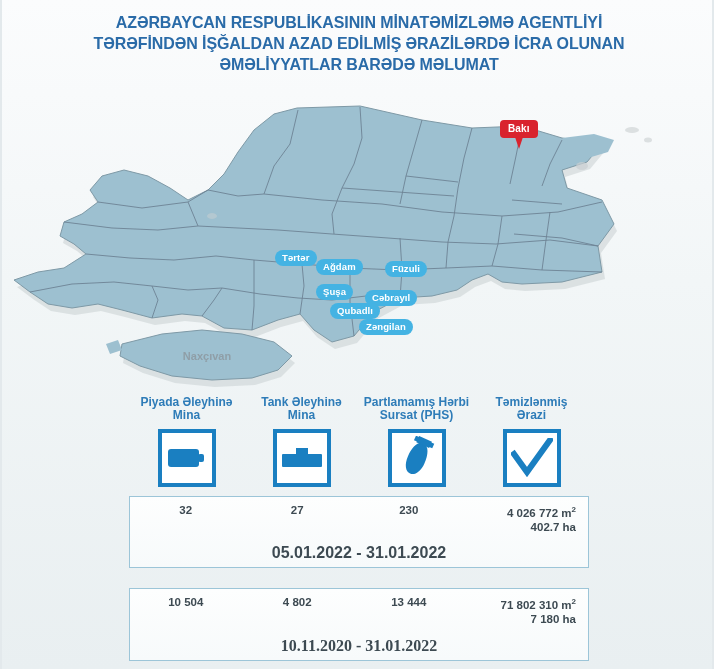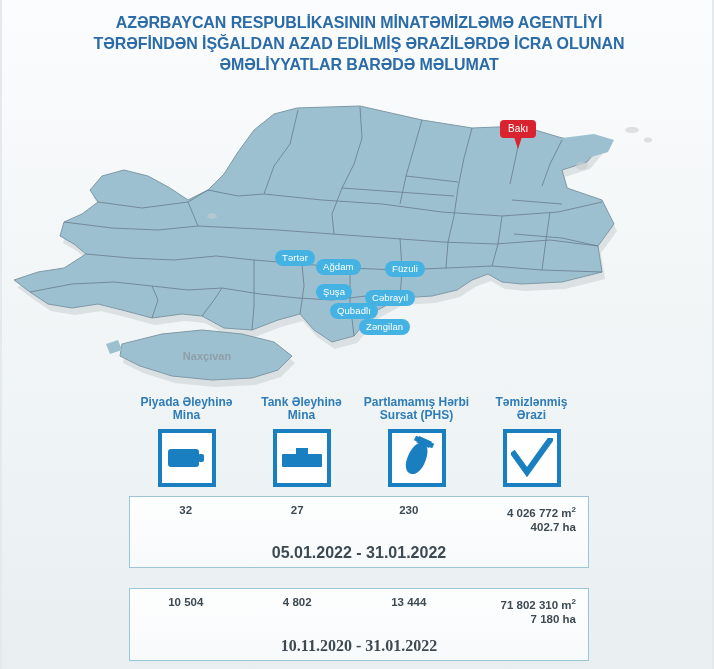--- a/index.html
+++ b/index.html
@@ -48,21 +48,21 @@
     height: 290px;
   }
   #map-svg { display: block; }
 
   
   .pill {
     position: absolute;
     background: #44b3e3;
     color: #ffffff;
     font-size: 9.5px;
-    font-weight: normal;
+    font-weight: bold;
     padding: 2px 7px 3px 7px;
     border-radius: 9px;
     white-space: nowrap;
     line-height: 11px;
     letter-spacing: 0.1px;
     text-align: right;
   }
   .pill.baku {
     background: #d9232e;
     border-radius: 4px;

